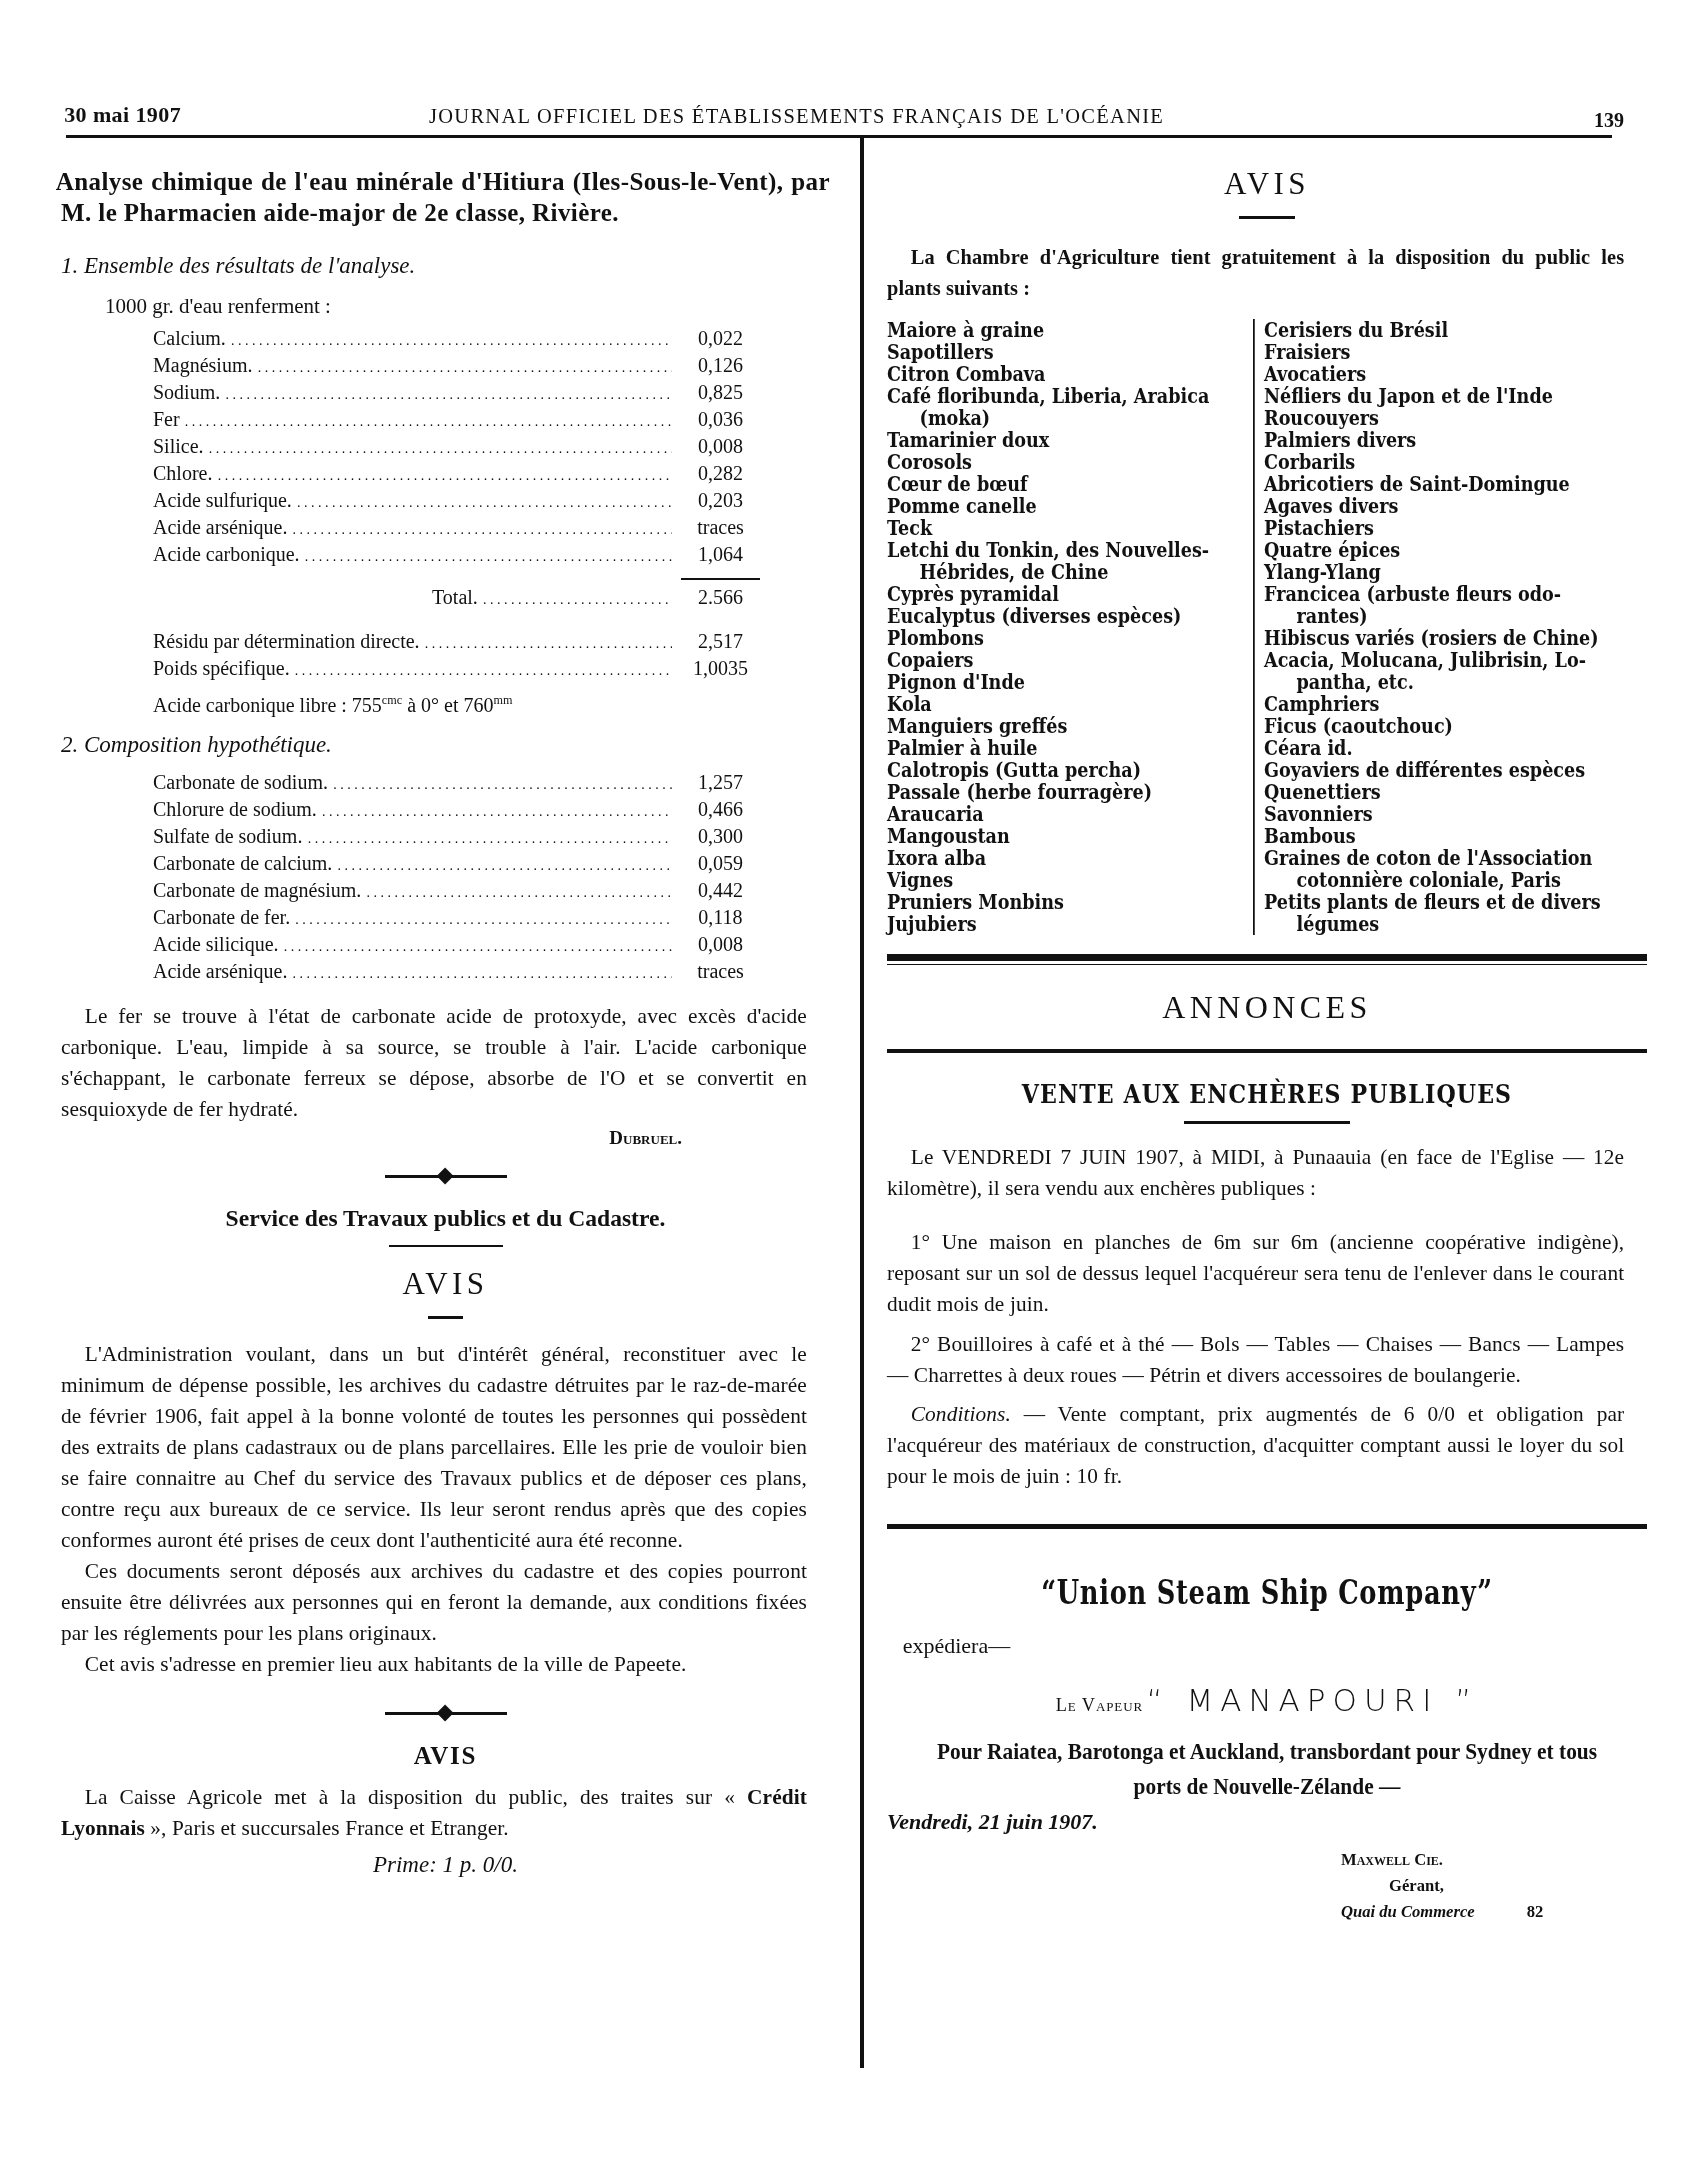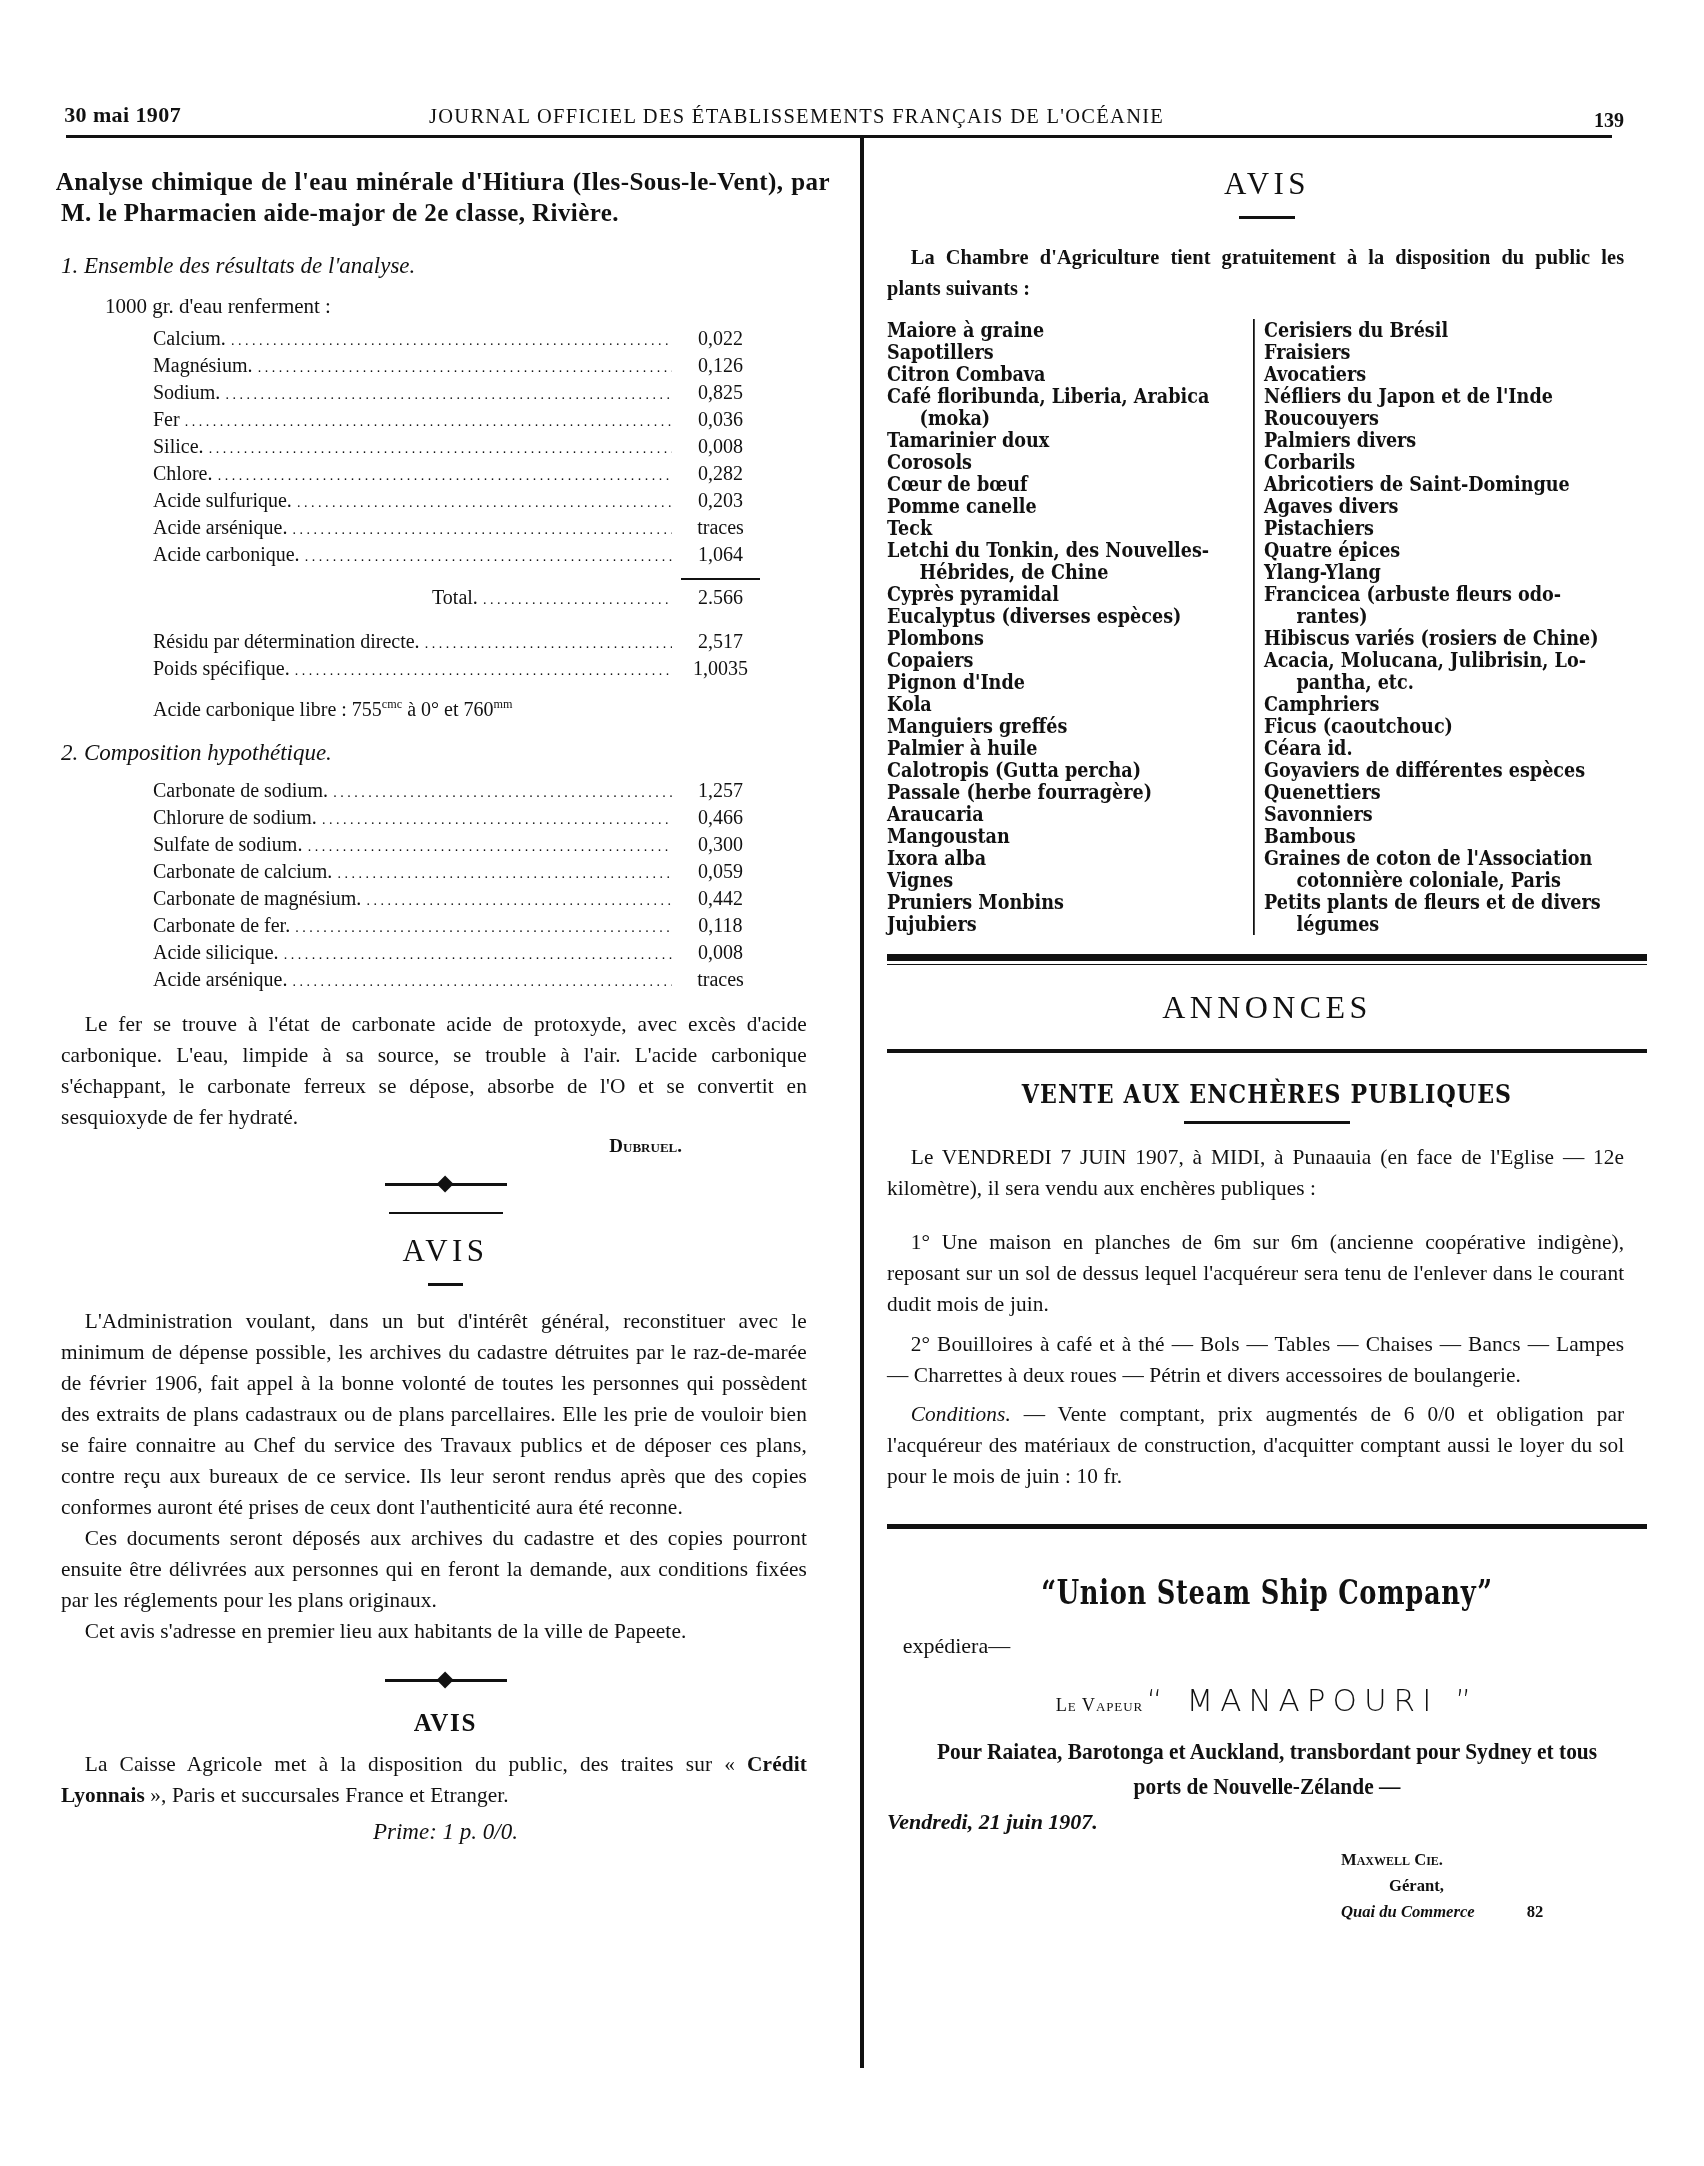--- a/index.html
+++ b/index.html
@@ -23,21 +23,21 @@
   .sub-italic { font-style: italic; font-size: 23px; text-align: left; margin-top: 24.5px; }
   .intro-line { font-size: 21px; margin-top: 15.7px; margin-left: 44px; }
 
   .analysis-table { margin-top: 7px; margin-left: 92px; width: 611px; }
   .arow { display: flex; font-size: 20px; line-height: 25px; align-items: baseline; }
   .arow .aname { white-space: nowrap; }
   .arow .adots { flex: 1; overflow: hidden; white-space: nowrap; letter-spacing: 3.5px; font-size: 14px; margin: 0 5.2px; }
   .arow .aval { width: 87px; text-align: center; }
   .total-rule { margin-left: 528px; width: 79px; height: 1.7px; background: #111; margin-top: 8.7px; margin-bottom: 5.2px; }
 
-  .free-acid { font-size: 20px; line-height: 29px; }
+  .free-acid { font-size: 20px; line-height: 21px; }
   .free-acid sup { font-size: 12.2px; }
 
   .para { font-size: 22px; line-height: 31px; text-align: justify; text-indent: 24.5px; letter-spacing: 0.1px; transform: scaleX(0.97); transform-origin: left; }
   .sign-right { text-align: right; font-size: 19px; font-variant: small-caps; font-weight: bold; margin-right: 148px; margin-top: 3.5px; }
 
   .ornament { position: relative; height: 23px; margin: 15.7px auto; width: 122px; }
   .ornament .line { position: absolute; top: 10.5px; left: 0; width: 122px; height: 2.6px; background: #111; }
   .ornament .diamond { position: absolute; top: 5.2px; left: 54px; width: 12.2px; height: 12.2px; background: #111; transform: rotate(45deg); }
 
   .section-title-bold { font-weight: bold; font-size: 23.6px; text-align: center; margin-top: 26px; }
@@ -210,20 +210,21 @@
     <p class="para" style="margin-top:14px">Le fer se trouve à l'état de carbonate acide de protoxyde, avec excès d'acide carbonique. L'eau, limpide à sa source, se trouble à l'air. L'acide carbonique s'échappant, le carbonate ferreux se dépose, absorbe de l'O et se convertit en sesquioxyde de fer hydraté.</p>
     <p class="sign-right">Dubruel.</p>
   </section>
 
   <div class="ornament">
       <div class="line"></div>
       <div class="diamond"></div>
     </div>
 
   <section>
+    <p class="section-title-bold" style="margin-top:17.5px">Service des Travaux publics et du Cadastre.</p>
     <div class="short-rule"></div>
     <p class="avis-heading">AVIS</p>
     <div class="tiny-rule"></div>
     <div style="margin-top:19px">
       <p class="para">L'Administration voulant, dans un but d'intérêt général, reconstituer avec le minimum de dépense possible, les archives du cadastre détruites par le raz-de-marée de février 1906, fait appel à la bonne volonté de toutes les personnes qui possèdent des extraits de plans cadastraux ou de plans parcellaires. Elle les prie de vouloir bien se faire connaitre au Chef du service des Travaux publics et de déposer ces plans, contre reçu aux bureaux de ce service. Ils leur seront rendus après que des copies conformes auront été prises de ceux dont l'authenticité aura été reconne.</p>
       <p class="para">Ces documents seront déposés aux archives du cadastre et des copies pourront ensuite être délivrées aux personnes qui en feront la demande, aux conditions fixées par les réglements pour les plans originaux.</p>
       <p class="para">Cet avis s'adresse en premier lieu aux habitants de la ville de Papeete.</p>
     </div>
   </section>
 

